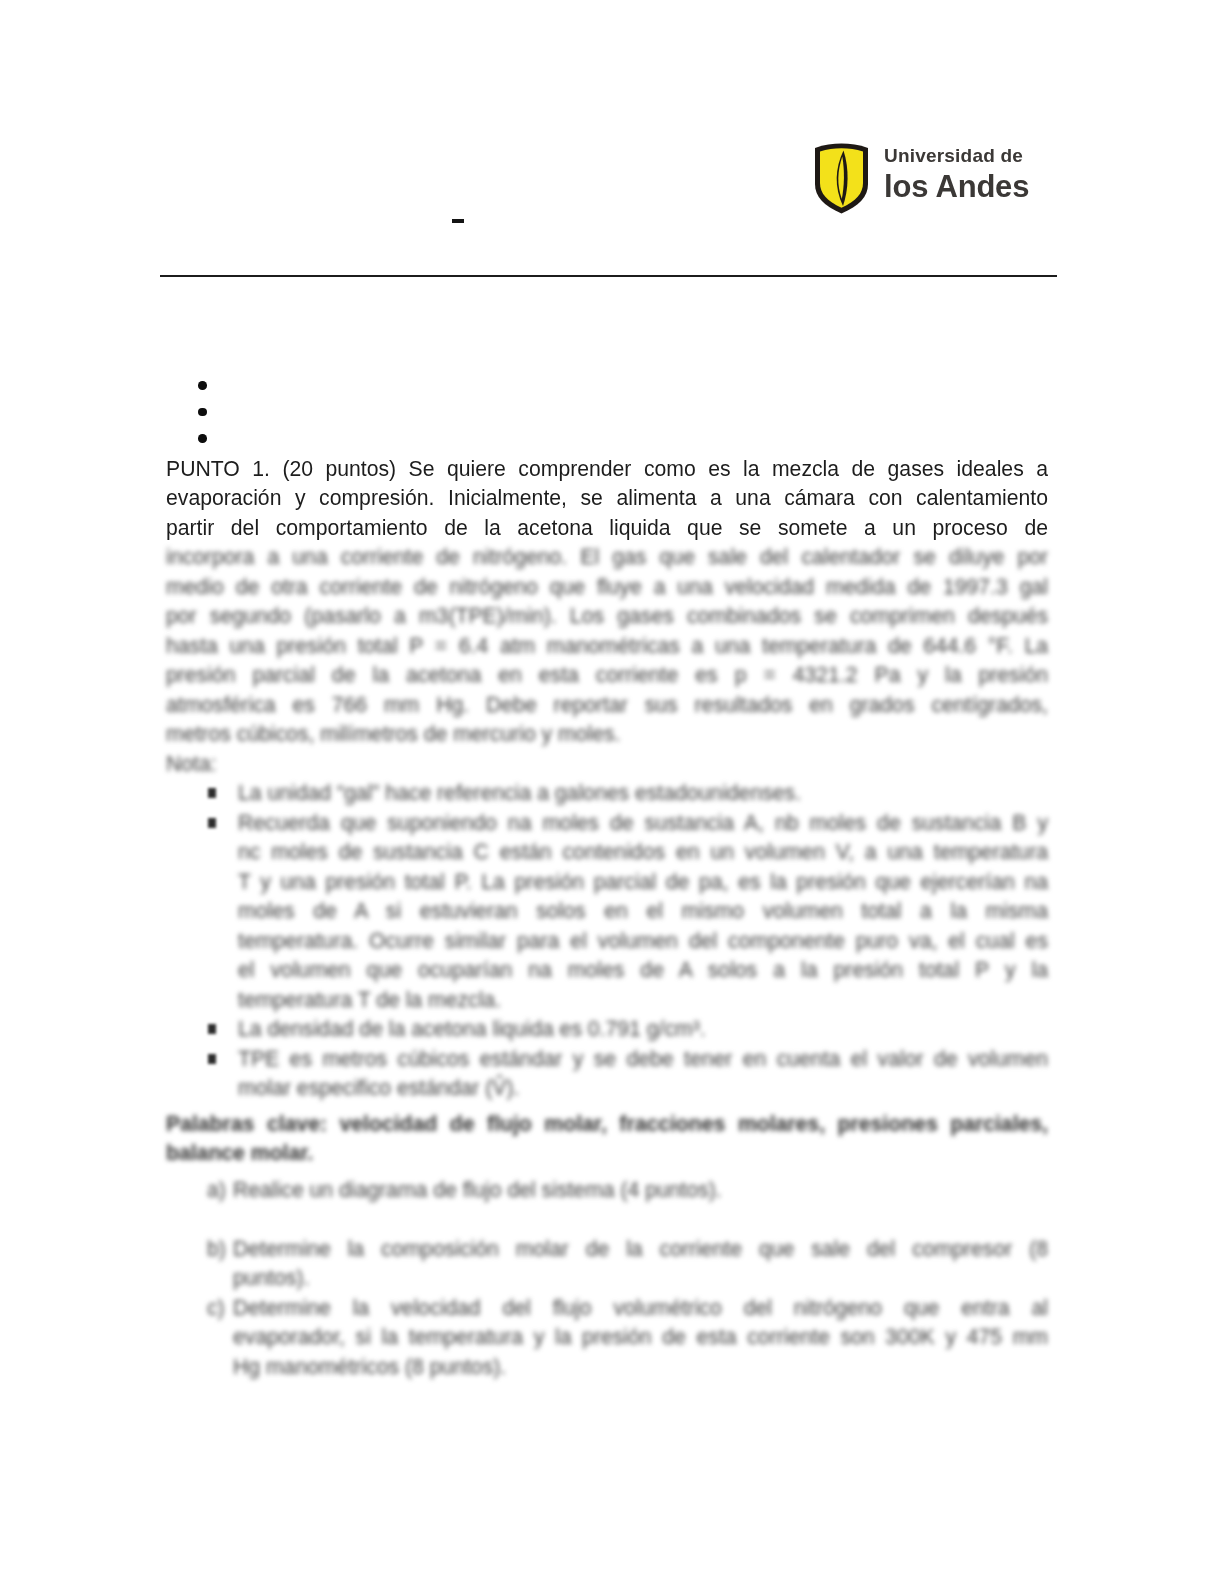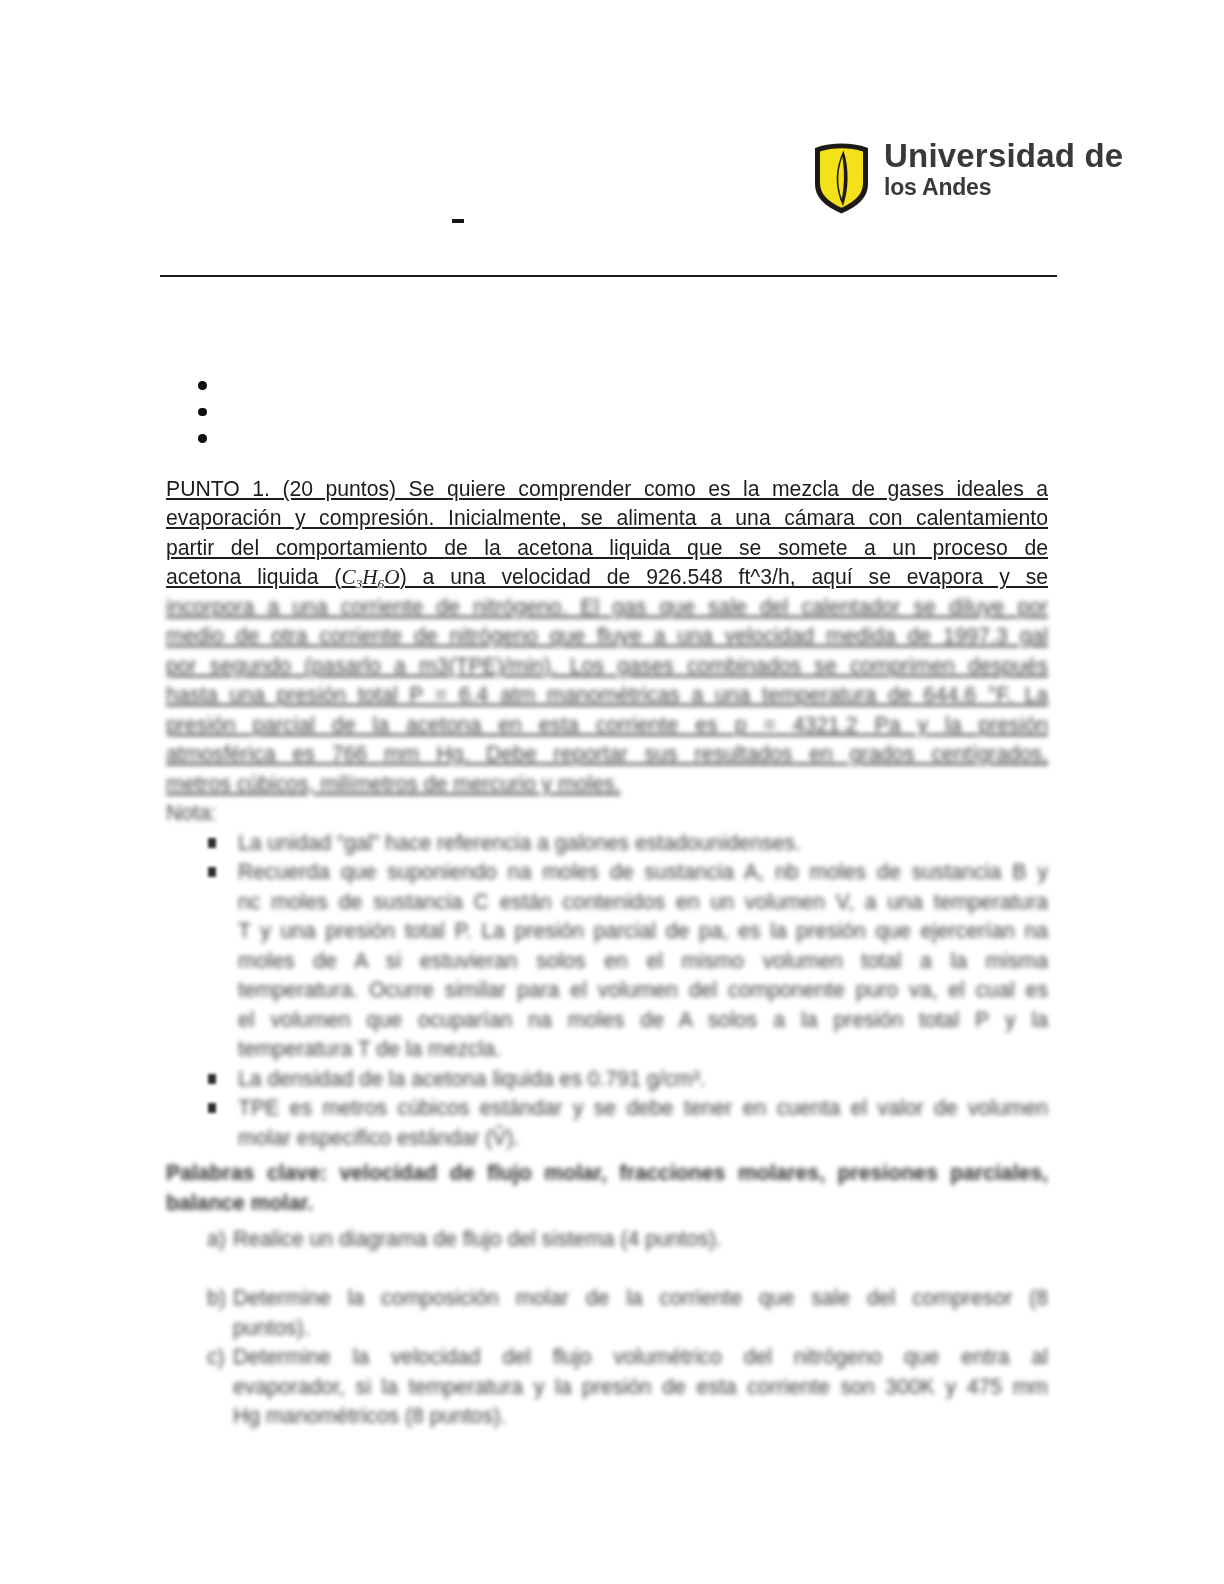--- a/index.html
+++ b/index.html
@@ -4,30 +4,30 @@
 <style>
   html,body{margin:0;padding:0;background:#ffffff;}
   .page{
     position:relative;width:1224px;height:1584px;background:#ffffff;overflow:hidden;
     font-family:"Liberation Sans","DejaVu Sans",sans-serif;color:#1d1d1d;
   }
   
   .logo{position:absolute;left:812px;top:142px;display:flex;align-items:flex-start;}
   .shield{display:block;width:59px;height:73px;}
   .logo-text{display:flex;flex-direction:column;margin-left:13px;color:#3b3836;}
-  .logo-l1{font-size:33px;font-weight:600;line-height:26px;letter-spacing:.2px;margin-top:1px;}
-  .logo-l2{font-size:23px;font-weight:600;line-height:36px;letter-spacing:-.2px;}
+  .logo-l1{font-size:19px;font-weight:600;line-height:26px;letter-spacing:.2px;margin-top:1px;}
+  .logo-l2{font-size:31px;font-weight:600;line-height:36px;letter-spacing:-.2px;}
   
   .top-dash{position:absolute;left:452px;top:219px;width:12px;height:3.5px;background:#141414;}
   .rule{position:absolute;left:160px;top:275px;width:897px;height:0;border-top:2.5px solid #1c1c1c;}
   
   .content{position:absolute;left:166px;top:372px;width:882px;font-size:21.2px;line-height:29.5px;}
   .ebullet{height:26.6px;display:flex;align-items:center;}
   .dot{width:8.5px;height:8.5px;border-radius:50%;background:#0d0d0d;margin-left:32px;}
-  .para{margin-top:22px;text-decoration:underline;}
+  .para{margin-top:2px;}
   .ln{max-height:29.5px;overflow:hidden;text-align:left;}
   .j{text-align:justify;text-align-last:justify;}
   .blur{filter:blur(2.55px);color:#3f3f3f;}
   .bold{font-weight:bold;color:#303030;}
   .math{font-family:"Liberation Serif","DejaVu Serif",serif;font-style:italic;}
   .msub{font-family:"Liberation Serif","DejaVu Serif",serif;font-style:italic;font-size:13.5px;vertical-align:-4px;}
   
   .note{position:relative;padding-left:72px;}
   .sq{position:absolute;left:42px;top:10px;width:8px;height:10px;background:#2c2c2c;filter:blur(1.6px);}
   
@@ -72,21 +72,20 @@
         </div>
       <div class="ebullet">
           <span class="dot"></span>
         </div>
     </div>
 
     <div class="para">
       <div class="ln j">PUNTO 1. (20 puntos) Se quiere comprender como es la mezcla de gases ideales a</div>
       <div class="ln j">evaporación y compresión. Inicialmente, se alimenta a una cámara con calentamiento</div>
       <div class="ln j">partir del comportamiento de la acetona liquida que se somete a un proceso de</div>
-      <div class="ln j"><span>acetona liquida (</span><span><span class="math">C</span><span class="msub">3</span><span class="math">H</span><span class="msub">6</span><span class="math">O</span></span><span>) a una velocidad de 926.548 ft^3/h, aquí se evapora y se</span></div>
       <div class="ln j blur">incorpora a una corriente de nitrógeno. El gas que sale del calentador se diluye por</div>
       <div class="ln j blur">medio de otra corriente de nitrógeno que fluye a una velocidad medida de 1997.3 gal</div>
       <div class="ln j blur">por segundo (pasarlo a m3(TPE)/min). Los gases combinados se comprimen después</div>
       <div class="ln j blur">hasta una presión total P = 6.4 atm manométricas a una temperatura de 644.6 °F. La</div>
       <div class="ln j blur">presión parcial de la acetona en esta corriente es p = 4321.2 Pa y la presión</div>
       <div class="ln j blur">atmosférica es 766 mm Hg. Debe reportar sus resultados en grados centígrados,</div>
       <div class="ln blur">metros cúbicos, milímetros de mercurio y moles.</div>
     </div>
 
     <div class="ln blur">Nota:</div>

